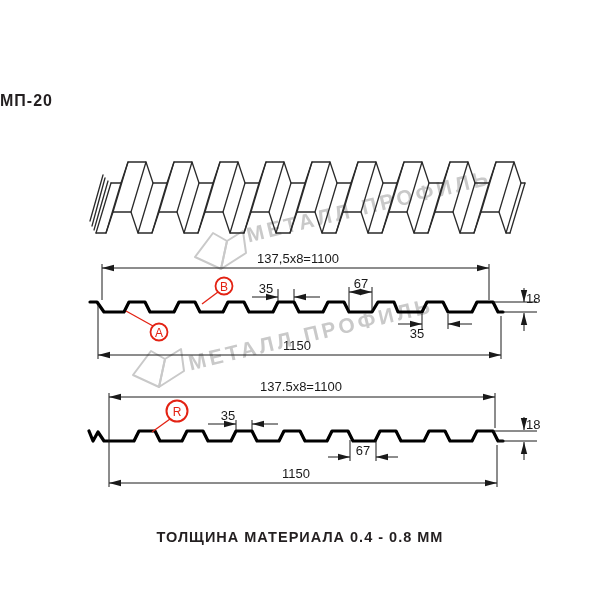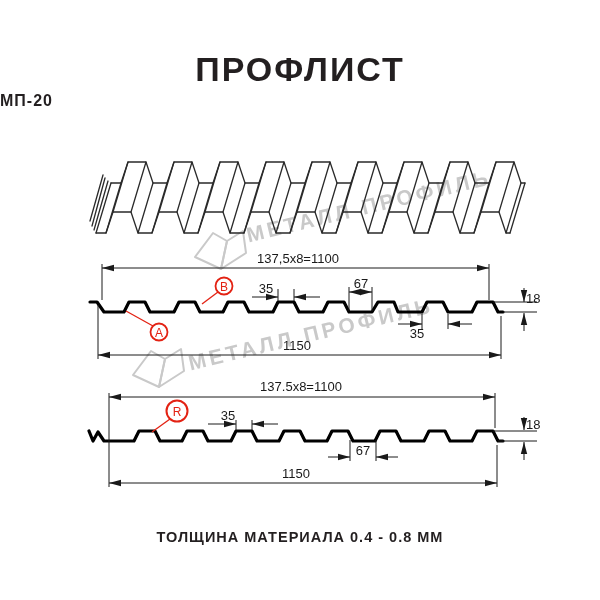--- a/index.html
+++ b/index.html
@@ -25,21 +25,20 @@
   .red{stroke:#e32213;fill:none;}
   .dimtxt{font-family:"Liberation Sans",sans-serif;font-size:13px;fill:#1a1a1a;}
   .redtxt{font-family:"Liberation Sans",sans-serif;font-size:12px;fill:#e32213;}
   .wmstroke{stroke:#c9c9c9;stroke-width:2;fill:none;stroke-linejoin:round;}
 </style>
 </head>
 <body>
 
 <div class="stage">
 
-  <div class="page-title">ПРОФЛИСТ</div>
   <div class="model-label">МП-20</div>
 
   <svg class="wm-logo one" width="54" height="42" viewBox="0 0 54 42">
     <polygon class="wmstroke" points="2,28 20,4 34,12 28,40"></polygon>
     <polygon class="wmstroke" points="34,12 50,2 53,24 28,40"></polygon>
   </svg>
   <div class="wm-text one">МЕТАЛЛ ПРОФИЛЬ</div>
 
   <svg class="wm-logo two" width="54" height="42" viewBox="0 0 54 42">
     <polygon class="wmstroke" points="2,28 20,4 34,12 28,40"></polygon>

